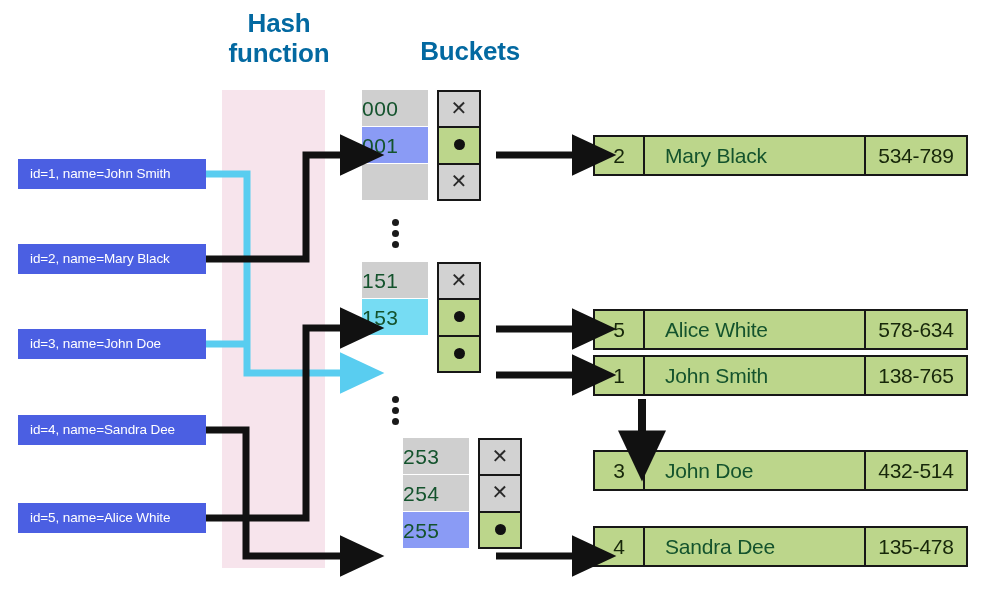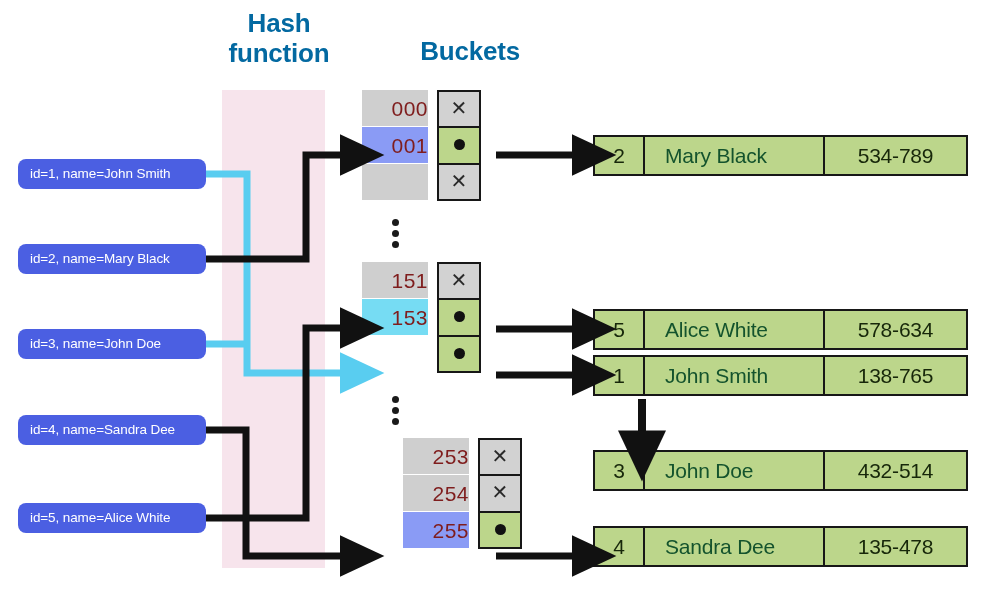--- a/index.html
+++ b/index.html
@@ -53,31 +53,30 @@
     color: #ffffff;
     font-size: 13.5px;
     line-height: 30px;
     height: 30px;
     padding-left: 12px;
     box-sizing: border-box;
     white-space: nowrap;
     left: 18px;
     width: 188px;
     letter-spacing: -0.1px;
-    border-radius: 8px;
   }
   .bucket-index {
     width: 66px;
     height: 37px;
     box-sizing: border-box;
     background: #cfcfcf;
-    color: #7f1d1d;
-    font-size: 21px;
-    line-height: 37px;
-    text-align: right;
+    color: #14532d;
+    font-size: 21px;
+    line-height: 37px;
+    text-align: left;
     border-bottom: 1px solid #ffffff;
     letter-spacing: 0.5px;
   }
   .bucket-index.used   { background: #8a9bf5; }
   .bucket-index.probe  { background: #76dcf3; }
   .bucket-index.nolabel{ }
 
   .bucket-flag {
     width: 44px;
     height: 37px;
@@ -138,21 +137,21 @@
     flex: 1;
     border-right: 2px solid #171717;
     font-size: 21px;
     line-height: 37px;
     padding-left: 20px;
     box-sizing: border-box;
     color: #14532d;
     letter-spacing: -0.2px;
   }
   .rec-phone {
-    width: 141px;
+    width: 100px;
     font-size: 21px;
     line-height: 37px;
     text-align: center;
     color: #17270a;
     letter-spacing: -0.2px;
   }
 
   
   #wires {
     position: absolute;

